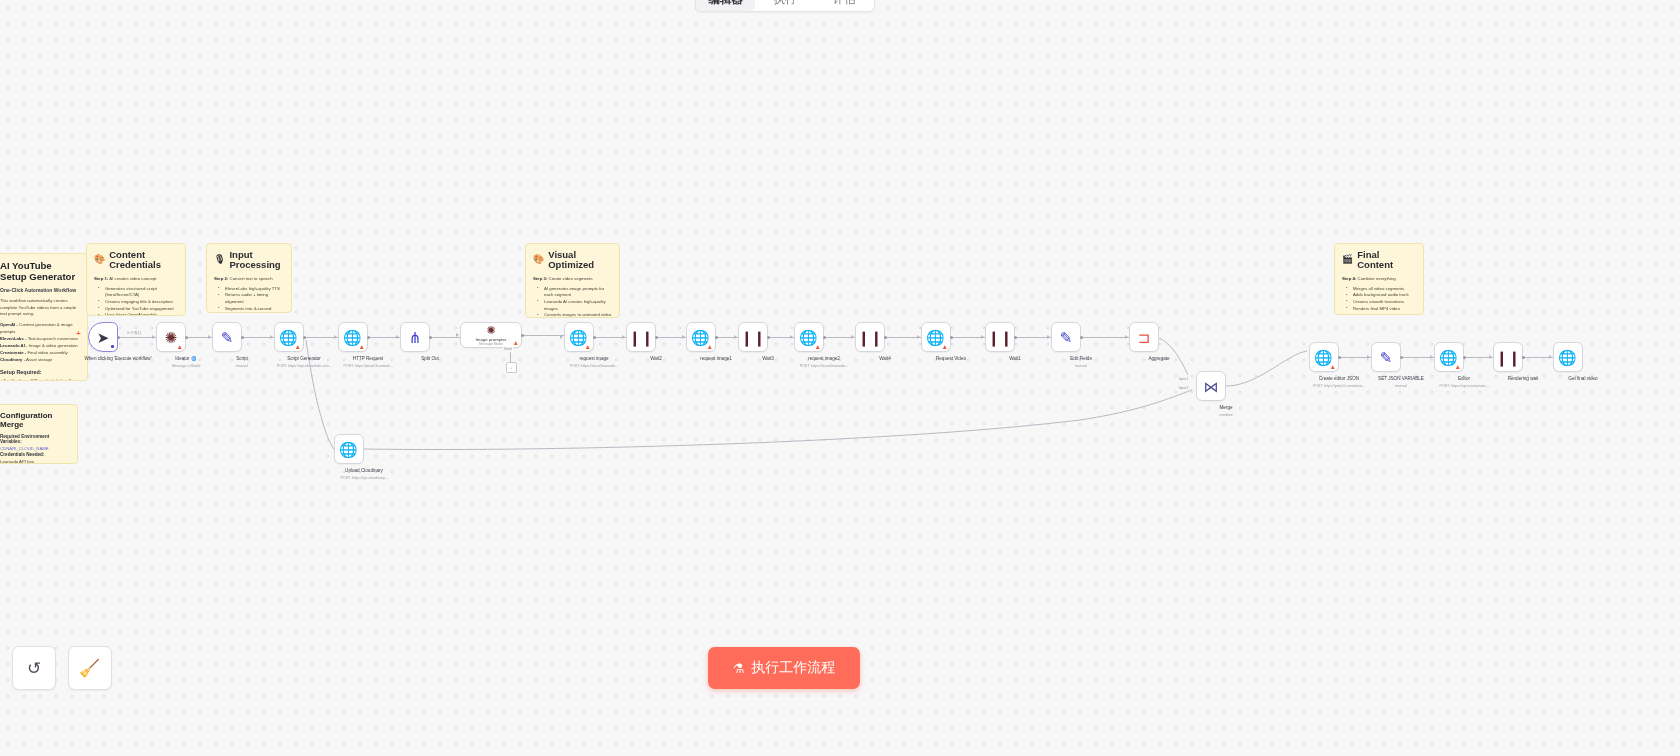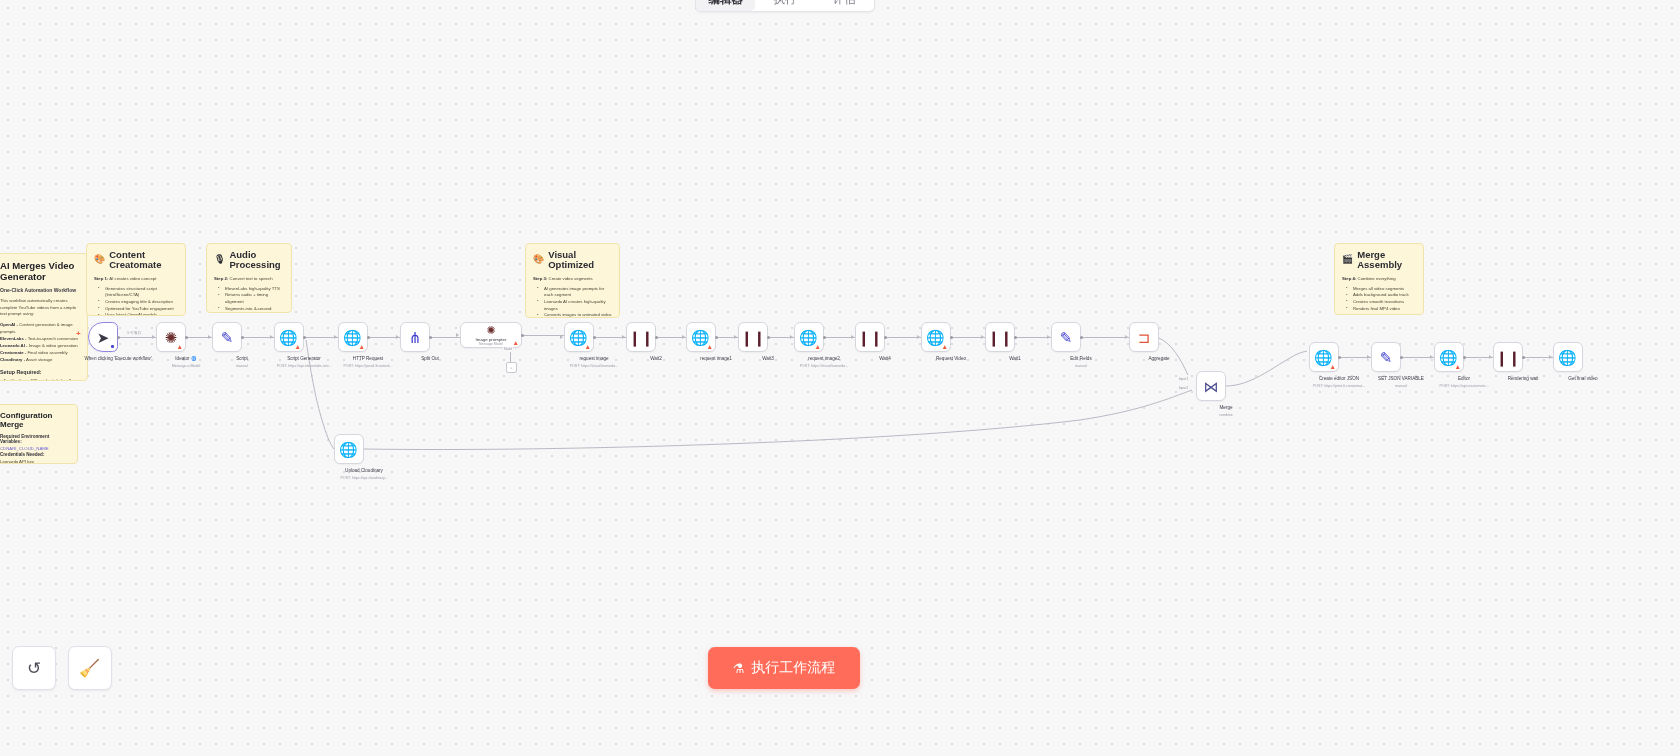--- a/index.html
+++ b/index.html
@@ -109,21 +109,21 @@
   <path d="M 1226,386 C 1250,386 1272,368 1290,358 C 1296,354 1302,352 1307,351" fill="none" stroke="#b9b9c4" stroke-width="1"></path>
 </svg>
 
 <div id="topbar">
   <div class="tt active">编辑器</div>
   <div class="tt">执行</div>
   <div class="tt">评估</div>
 </div>
 
 <div class="sticky" id="note-main">
-  <div class="bigtitle">AI Merges Video Generator</div>
+  <div class="bigtitle">AI YouTube Setup Generator</div>
   <div class="sub">One-Click Automation Workflow</div>
   <p>This workflow automatically creates complete YouTube videos from a simple text prompt using:</p>
   <div class="svc">
     <div><b>OpenAI</b> - <span>Content generation &amp; image prompts</span></div>
     <div><b>ElevenLabs</b> - <span>Text-to-speech conversion</span></div>
     <div><b>Leonardo AI</b> - <span>Image &amp; video generation</span></div>
     <div><b>Creatomate</b> - <span>Final video assembly</span></div>
     <div><b>Cloudinary</b> - <span>Asset storage</span></div>
   </div>
   <div class="hd">Setup Required:</div>
@@ -139,38 +139,38 @@
   <div class="hd">Required Environment Variables:</div>
   <div class="ln acc">CDNARI_CLOUD_NAME</div>
   <div class="hd">Credentials Needed:</div>
   <div class="ln">Leonardo API key</div>
 
 </div>
 
 <div class="sticky" id="note-content">
   <div class="sh">
     <span class="em">🎨</span>
-    <span>Content Creatomate</span>
+    <span>Content Credentials</span>
   </div>
   <div class="sstep">
     <b>Step 1:</b> <span>AI creates video concept</span>
   </div>
   <ul>
     <li>Generates structured script (Intro/Scene/CTA)</li>
     <li>Creates engaging title &amp; description</li>
     <li>Optimized for YouTube engagement</li>
     <li>Uses latest OpenAI models</li>
   </ul>
 
 </div>
 
 <div class="sticky" id="note-audio">
   <div class="sh">
     <span class="em">🎙</span>
-    <span>Audio Processing</span>
+    <span>Input Processing</span>
   </div>
   <div class="sstep">
     <b>Step 2:</b> <span>Convert text to speech</span>
   </div>
   <ul>
     <li>ElevenLabs high-quality TTS</li>
     <li>Returns audio + timing alignment</li>
     <li>Segments into 4-second chunks</li>
 
   </ul>
@@ -190,21 +190,21 @@
     <li>Leonardo AI creates high-quality images</li>
     <li>Converts images to animated video</li>
 
   </ul>
 
 </div>
 
 <div class="sticky" id="note-final">
   <div class="sh">
     <span class="em">🎬</span>
-    <span>Merge Assembly</span>
+    <span>Final Content</span>
   </div>
   <div class="sstep">
     <b>Step 4:</b> <span>Combine everything</span>
   </div>
   <ul>
     <li>Merges all video segments</li>
     <li>Adds background audio track</li>
     <li>Creates smooth transitions</li>
     <li>Renders final MP4 video</li>
   </ul>

